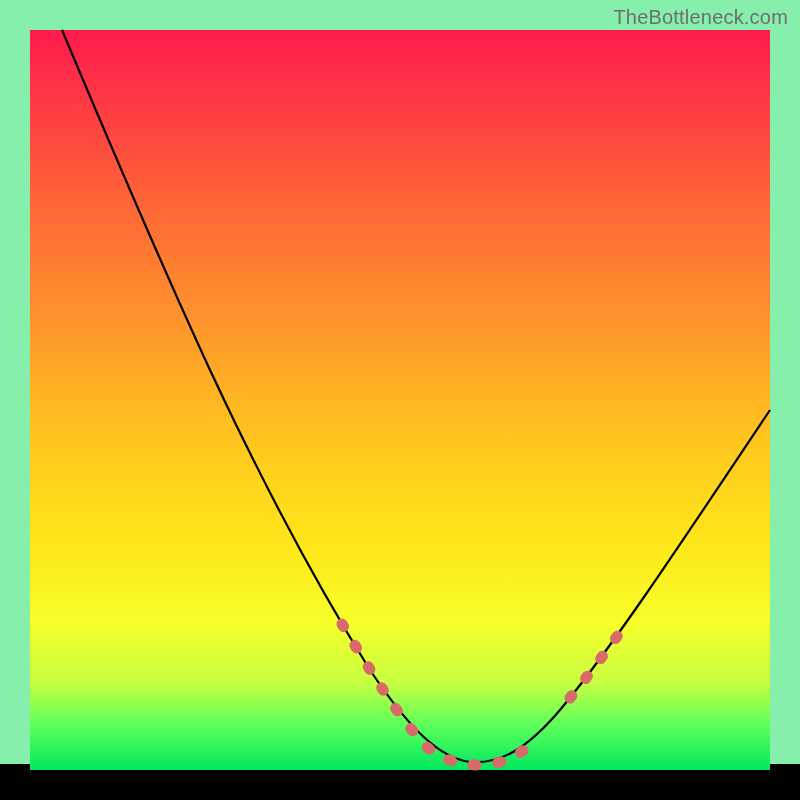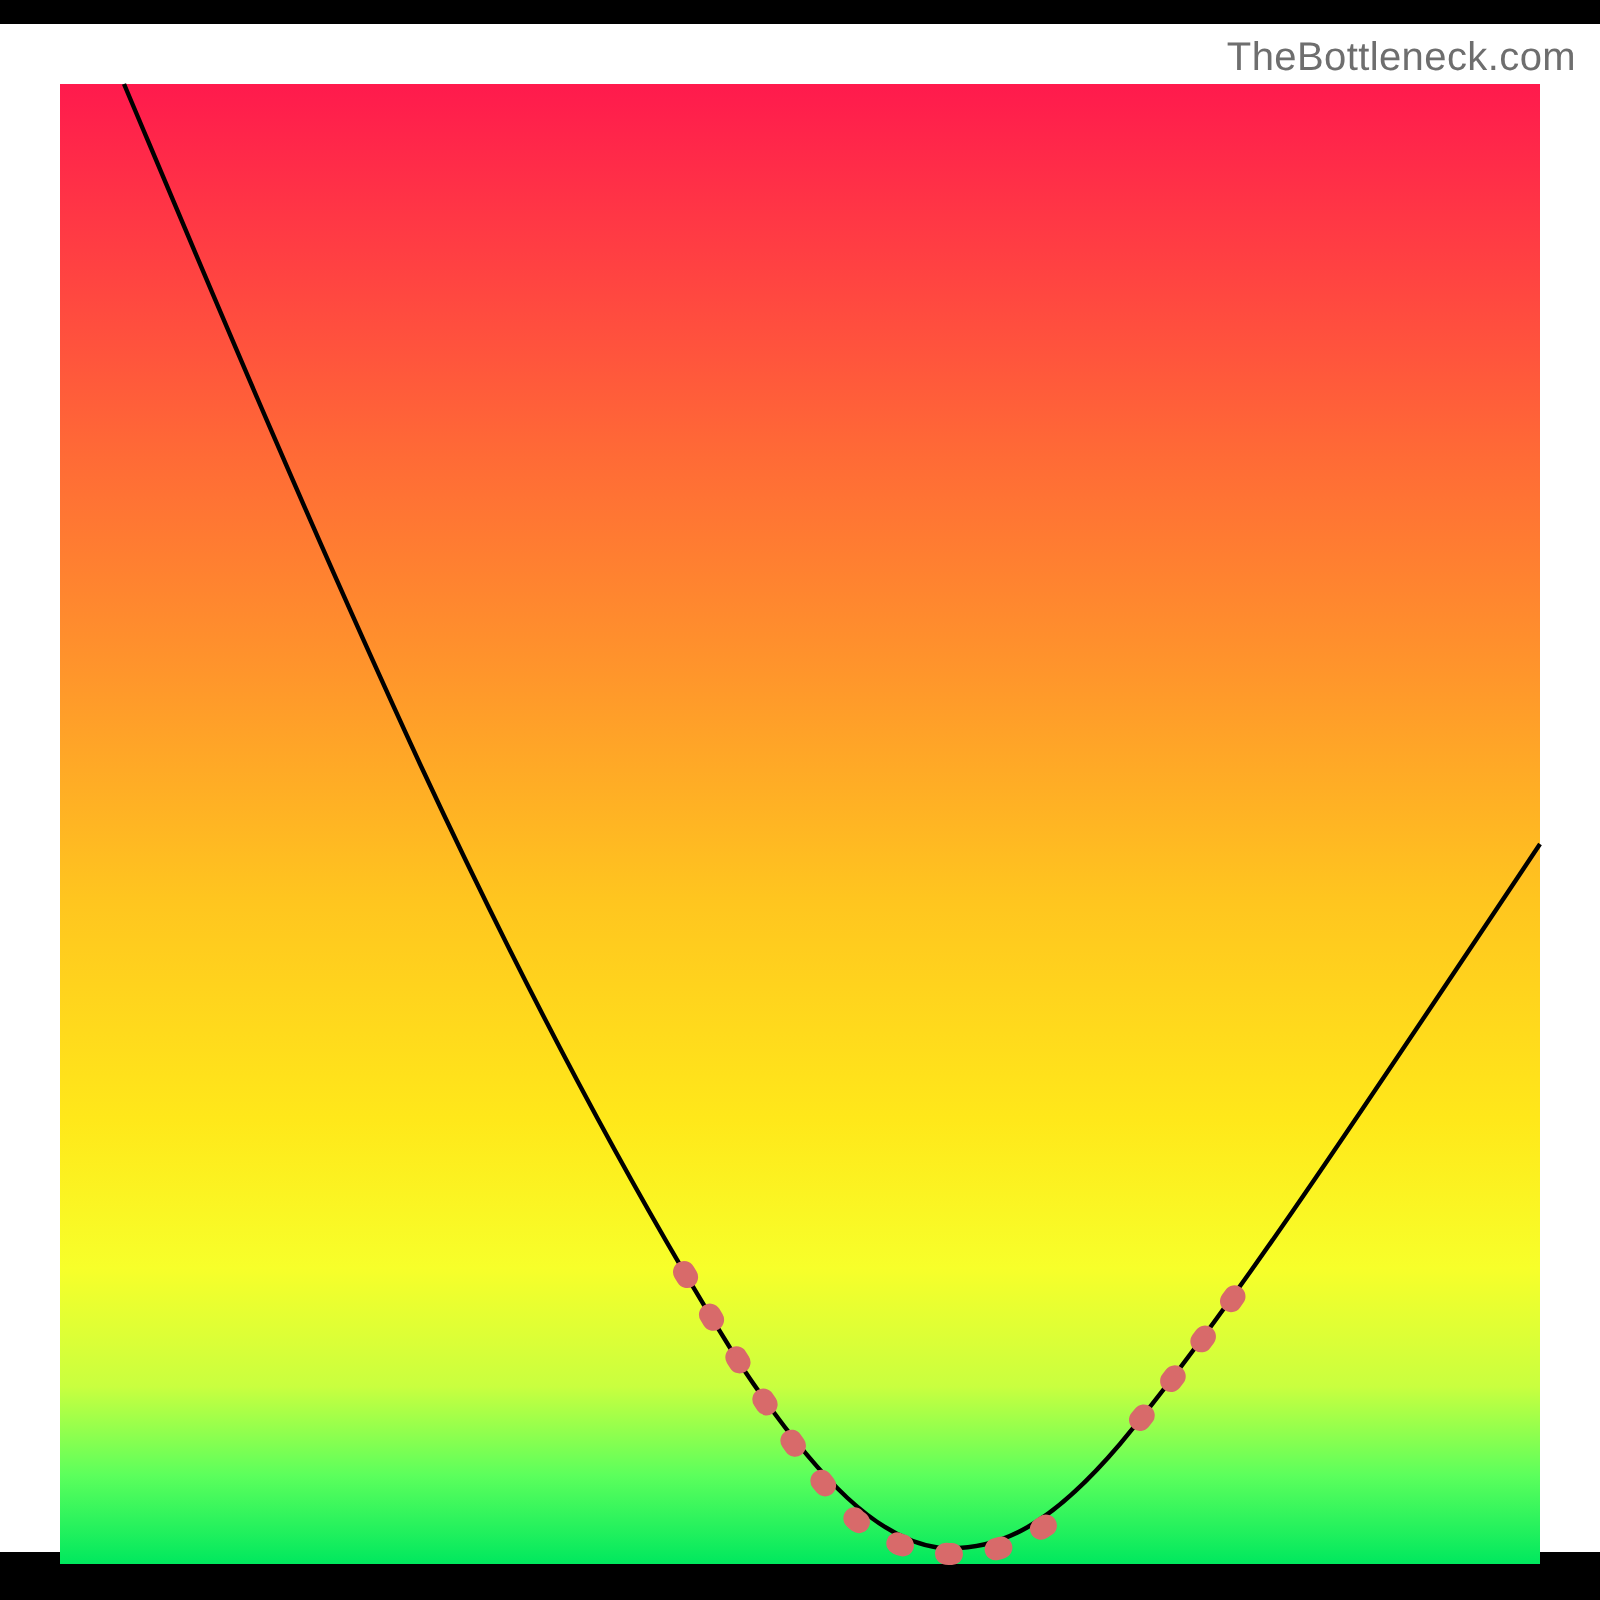--- a/index.html
+++ b/index.html
@@ -7,24 +7,24 @@
     padding: 0;
     width: 800px;
     height: 800px;
     background: #000;
     overflow: hidden;
     font-family: Arial, Helvetica, sans-serif;
   }
   .frame {
     position: absolute;
     left: 0;
-    top: 12px;
+    top: 0;
     width: 800px;
     height: 764px;
-    background: #ffffff;
+    background: #86efac;
   }
   
   .plot {
     position: absolute;
     left: 30px;
     top: 30px;
     width: 740px;
     height: 740px;
     
     background: linear-gradient(

